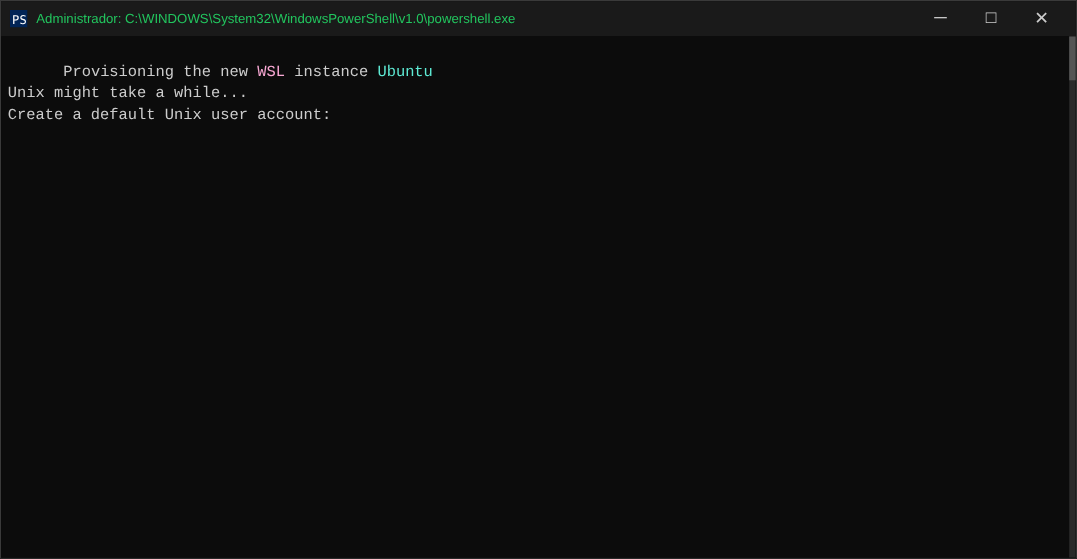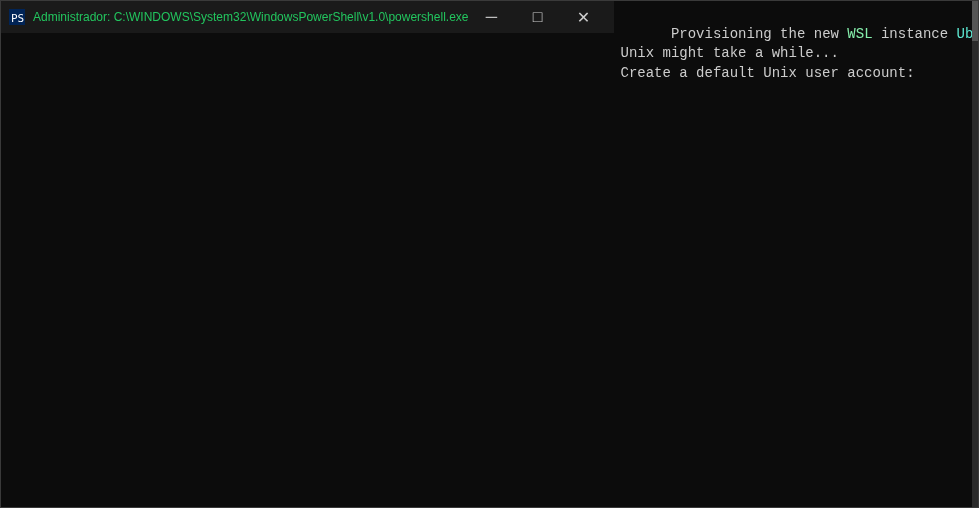--- a/index.html
+++ b/index.html
@@ -14,21 +14,21 @@
       background: #1a1a1a;
       font-family: 'Courier New', Courier, monospace;
       overflow: hidden;
     }
 
     .window {
       width: 979px;
       height: 508px;
       background: #0c0c0c;
       display: flex;
-      flex-direction: row;
+      flex-direction: column;
       border: 1px solid #3a3a3a;
     }
 
     .title-bar {
       height: 32px;
       background: #1a1a1a;
       display: flex;
       align-items: center;
       padding: 0 8px;
       flex-shrink: 0;
@@ -79,21 +79,21 @@
 
     .terminal-output {
       color: #cccccc;
       font-size: 14px;
       font-family: 'Courier New', Courier, monospace;
       line-height: 1.4;
       white-space: pre;
     }
 
     .wsl-highlight {
-      color: #86efac;
+      color: #f9a8d4;
     }
 
     .ubuntu-highlight {
       color: #5eead4;
     }
 
     .scrollbar {
       position: absolute;
       right: 0;
       top: 0;

